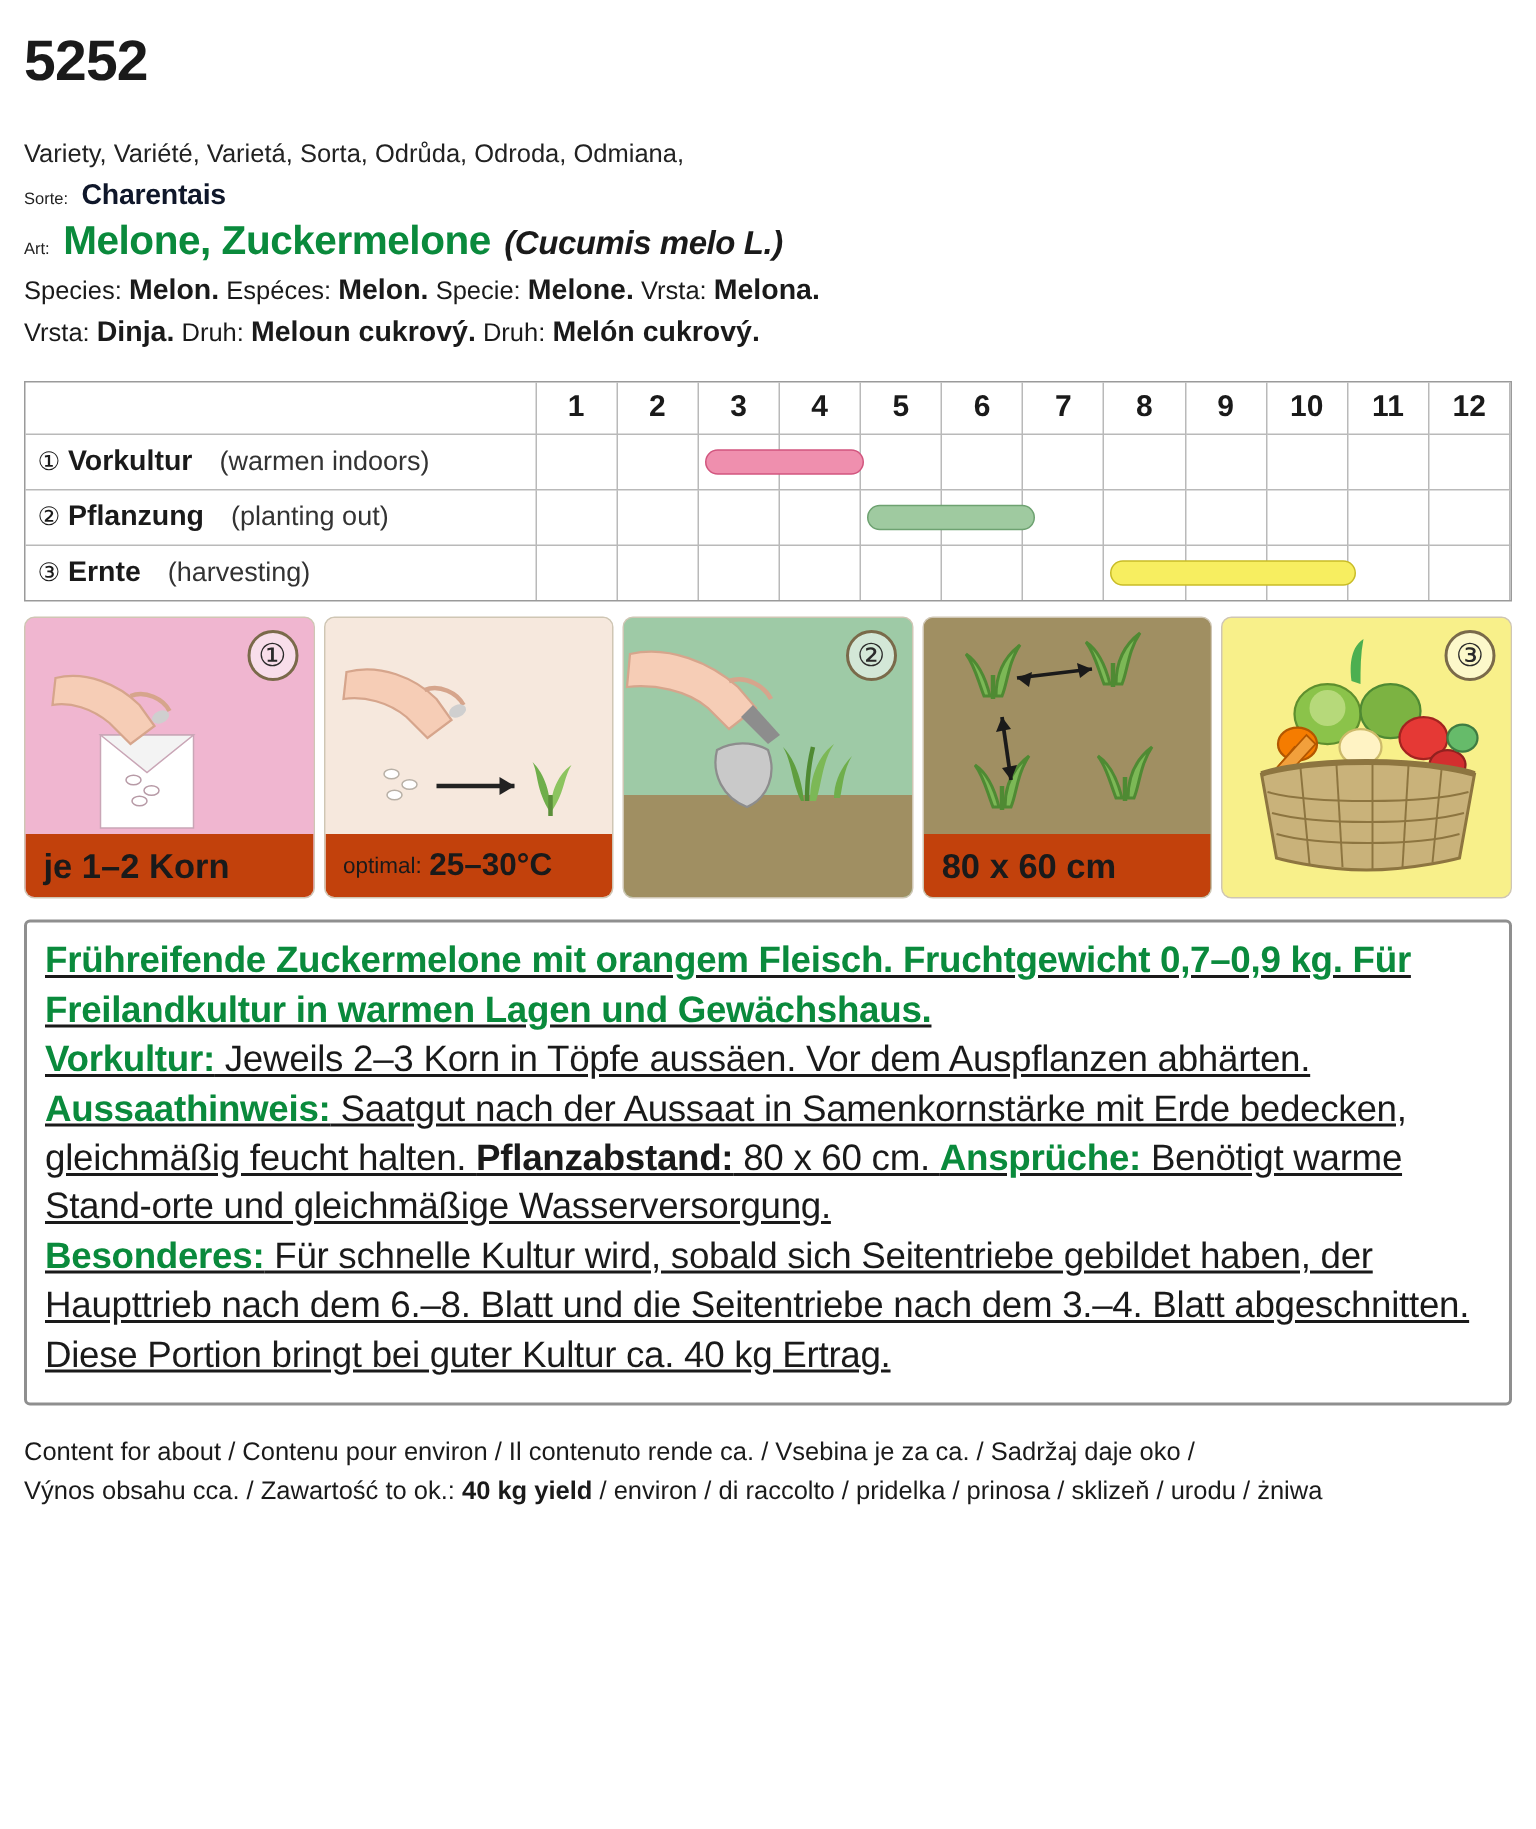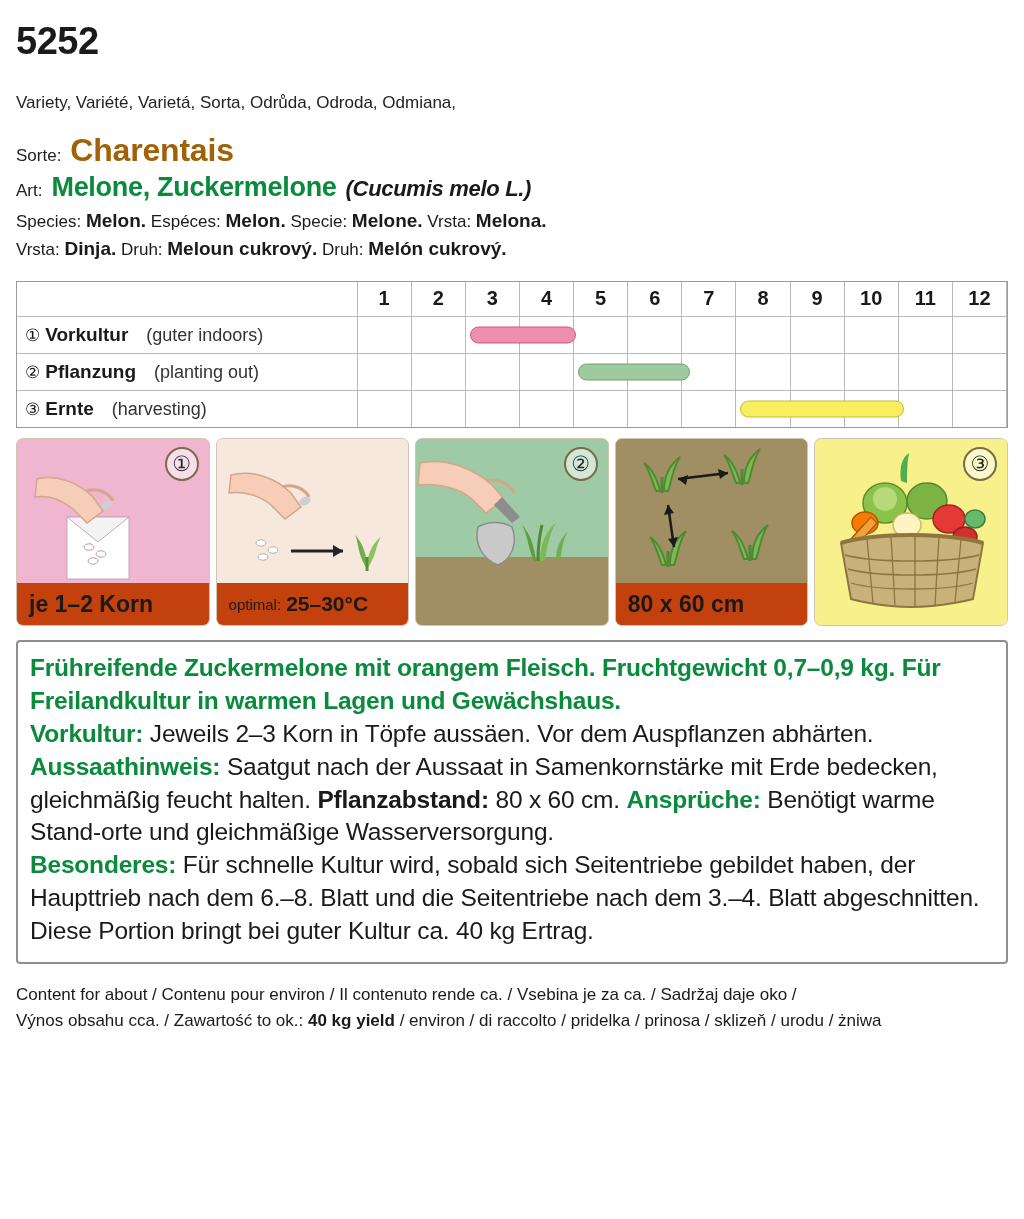--- a/index.html
+++ b/index.html
@@ -21,33 +21,33 @@
   .article-number {
     font-size: 38px;
     font-weight: bold;
     letter-spacing: -0.5px;
     padding-top: 4px;
     margin-bottom: 30px;
   }
   .variety-langs {
     font-size: 17px;
     color: #222;
-    margin-bottom: 19px;
+    margin-bottom: 7px;
   }
   .line-sorte {
     display: flex;
     align-items: baseline;
     gap: 9px;
     margin-bottom: 3px;
   }
-  .lbl-small { font-size: 17px; color: #222; }
+  .lbl-small { font-size: 11px; color: #222; }
   .sorte-value {
-    font-size: 32px;
-    font-weight: bold;
-    color: #a16207;
+    font-size: 19px;
+    font-weight: bold;
+    color: #0f172a;
     letter-spacing: -0.2px;
   }
   .line-art {
     display: flex;
     align-items: baseline;
     gap: 9px;
     margin-bottom: 4px;
   }
   .art-value {
     font-size: 27px;
@@ -172,20 +172,21 @@
     justify-content: center;
     z-index: 5;
   }
   
   .desc {
     border: 2px solid #8f8f8f;
     border-radius: 4px;
     width: 992px;
     padding: 10px 12px 14px 12px;
     margin-bottom: 18px;
+    text-decoration: underline;
   }
   .desc p {
     margin: 0;
     font-size: 24.5px;
     line-height: 1.34;
     letter-spacing: -0.2px;
   }
   .desc .green { color: #0a8a3c; font-weight: bold; }
   .desc .hl { font-weight: bold; }
   
@@ -252,21 +253,21 @@
         <th class="hdr">7</th>
         <th class="hdr">8</th>
         <th class="hdr">9</th>
         <th class="hdr">10</th>
         <th class="hdr">11</th>
         <th class="hdr">12</th>
       </tr>
 
       <tr>
         <td class="lbl-col">
-          <span class="circ">①</span><span>Vorkultur</span><span class="en">(guter indoors)</span>
+          <span class="circ">①</span><span>Vorkultur</span><span class="en">(warmen indoors)</span>
         </td>
         <td class="month"></td>
         <td class="month"></td>
         <td class="month">
           <span class="bar" style="left:4px; width:106px; background:#ef8fae; border:1px solid #d2567f;"></span>
         </td>
         <td class="month"></td>
         <td class="month"></td>
         <td class="month"></td>
         <td class="month"></td>

